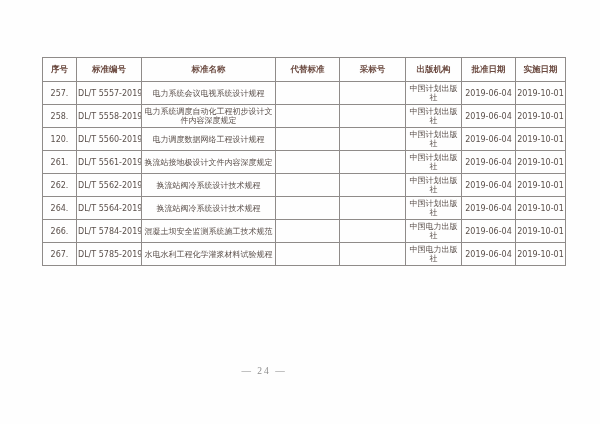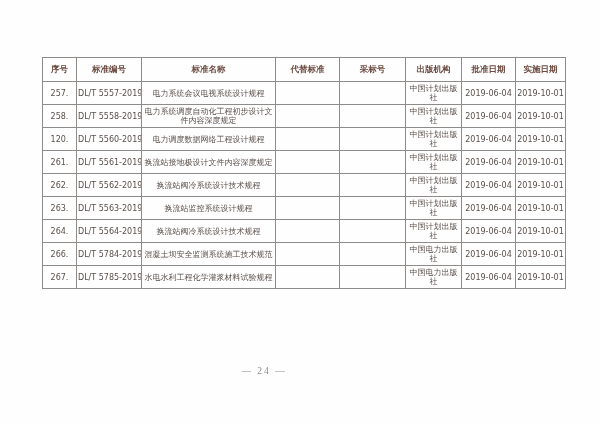--- a/index.html
+++ b/index.html
@@ -130,30 +130,20 @@
           <td class="c0">262.</td>
           <td class="c1">DL/T 5562-2019</td>
           <td class="c2">换流站阀冷系统设计技术规程</td>
           <td class="c3"></td>
           <td class="c4"></td>
           <td class="c5">中国计划出版社</td>
           <td class="c6">2019-06-04</td>
           <td class="c7">2019-10-01</td>
         </tr>
         <tr>
-          <td class="c0">263.</td>
-          <td class="c1">DL/T 5563-2019</td>
-          <td class="c2">换流站监控系统设计规程</td>
-          <td class="c3"></td>
-          <td class="c4"></td>
-          <td class="c5">中国计划出版社</td>
-          <td class="c6">2019-06-04</td>
-          <td class="c7">2019-10-01</td>
-        </tr>
-        <tr>
           <td class="c0">264.</td>
           <td class="c1">DL/T 5564-2019</td>
           <td class="c2">换流站阀冷系统设计技术规程</td>
           <td class="c3"></td>
           <td class="c4"></td>
           <td class="c5">中国计划出版社</td>
           <td class="c6">2019-06-04</td>
           <td class="c7">2019-10-01</td>
         </tr>
         <tr>

